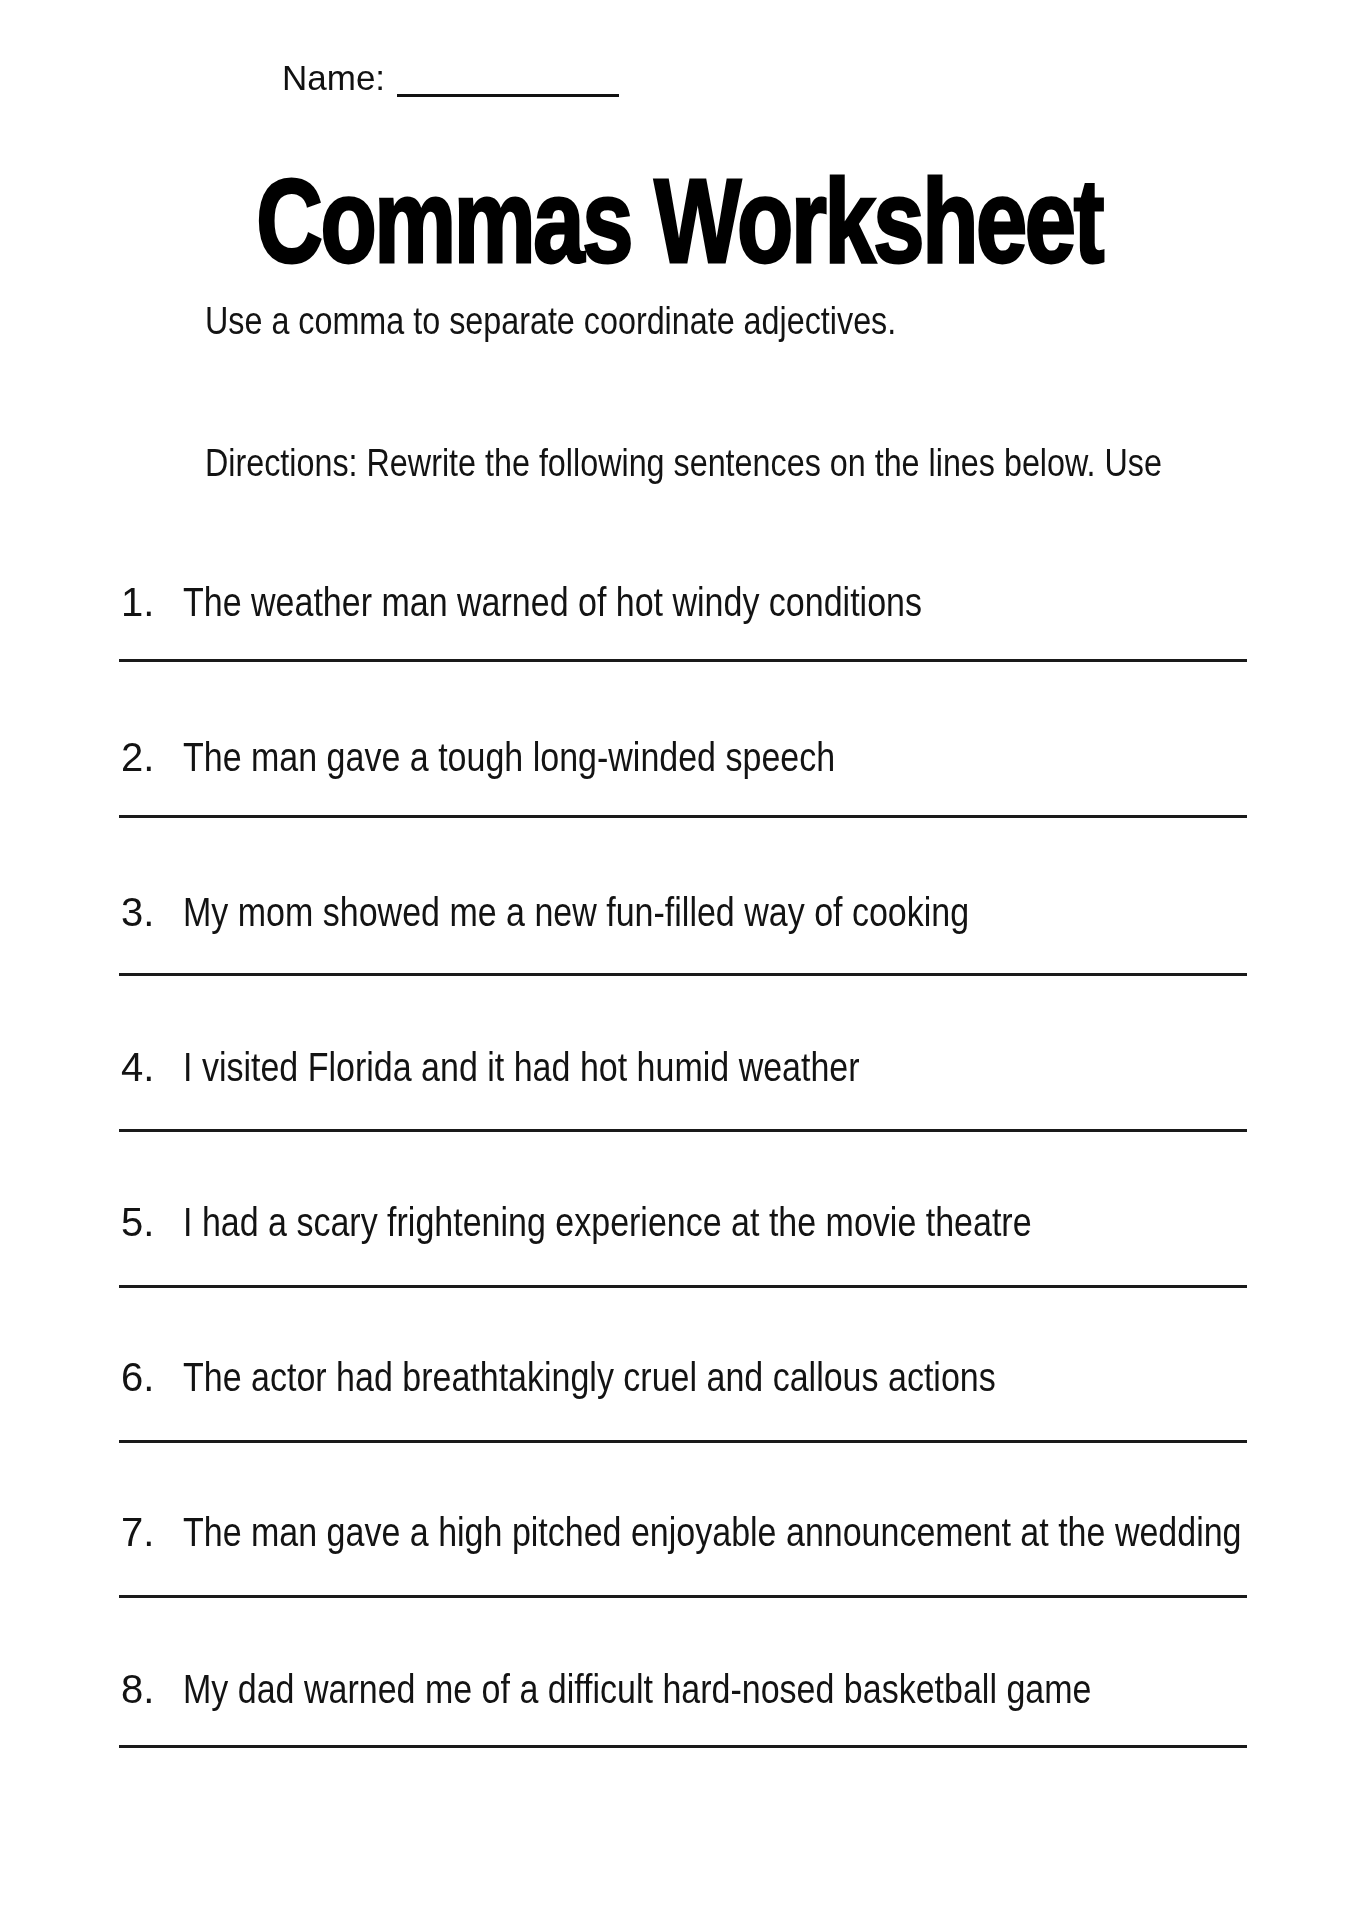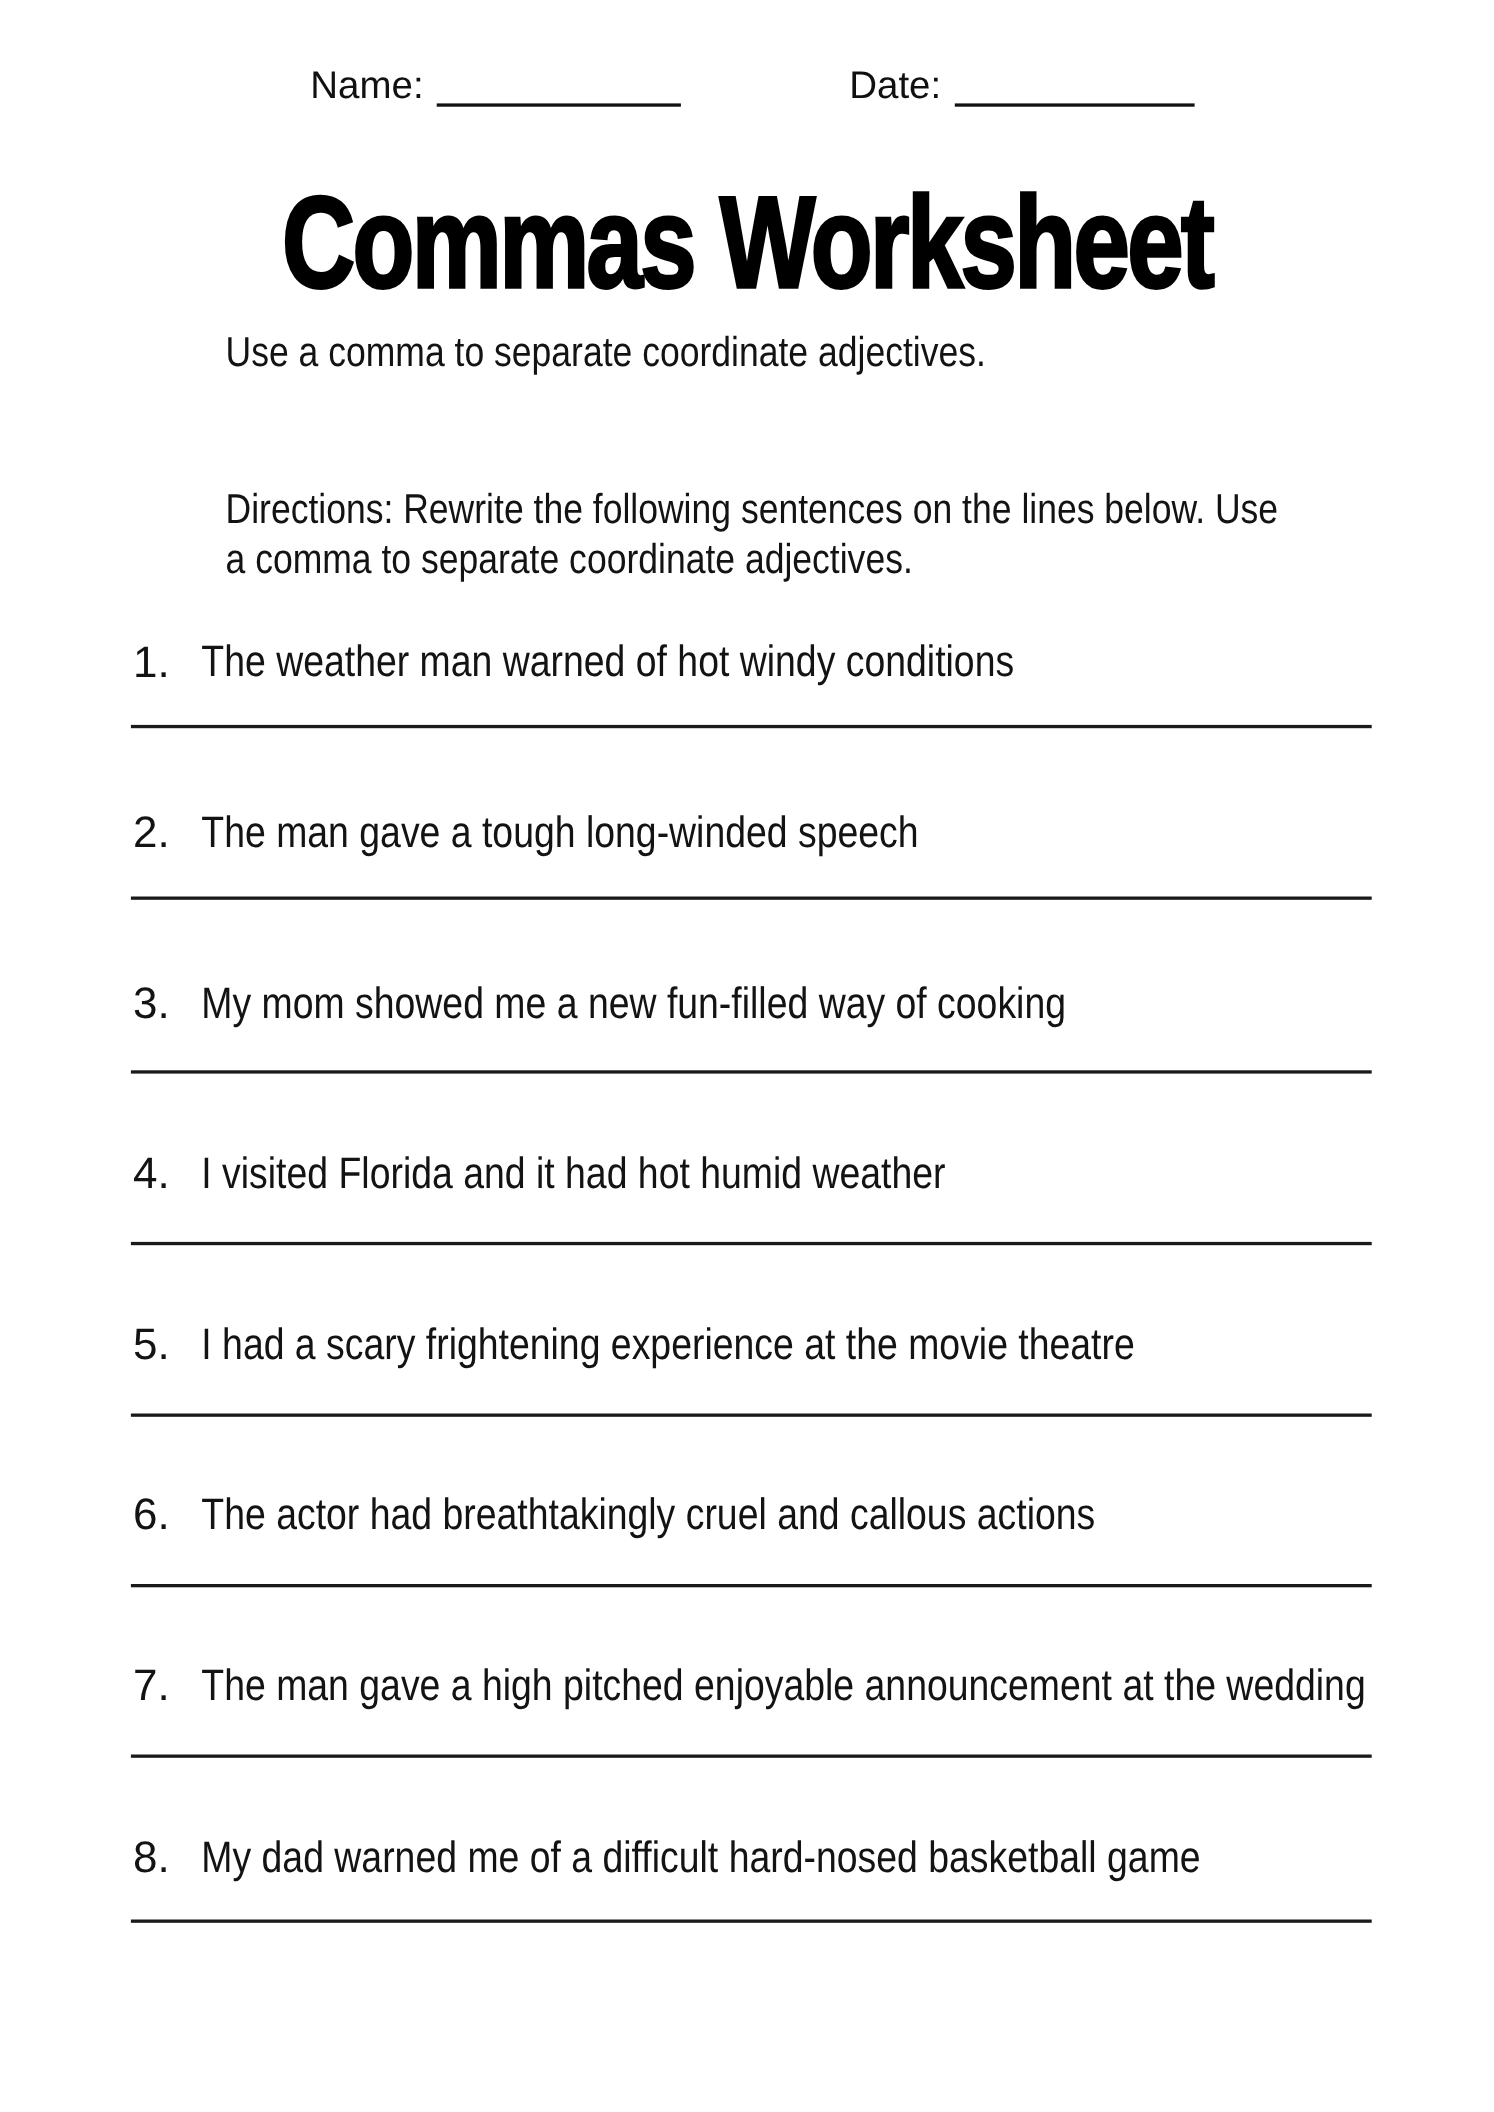--- a/index.html
+++ b/index.html
@@ -97,36 +97,31 @@
 </head>
 <body>
 
 <div class="page">
 
   <div class="field" id="name-field">
     <span>Name:</span>
     <span class="blank"></span>
   </div>
 
-  <div class="field" id="date-field">
-    <span>Date:</span>
-    <span class="blank"></span>
-  </div>
 
   <div class="title-wrap">
     <span class="title">Commas Worksheet</span>
   </div>
 
   <div class="para" id="intro">
     <span class="ln"><span class="cond">Use a comma to separate coordinate adjectives.</span></span>
   </div>
 
   <div class="para" id="directions">
     <span class="ln"><span class="cond">Directions: Rewrite the following sentences on the lines below. Use</span></span>
-    <span class="ln"><span class="cond">a comma to separate coordinate adjectives.</span></span>
   </div>
 
   <div class="item" style="top:578px">
     <span class="num">1.</span>
     <span class="cond">The weather man warned of hot windy conditions</span>
   </div>
   <div class="answer-line" style="top:659px"></div>
 
   <div class="item" style="top:733px">
     <span class="num">2.</span>

